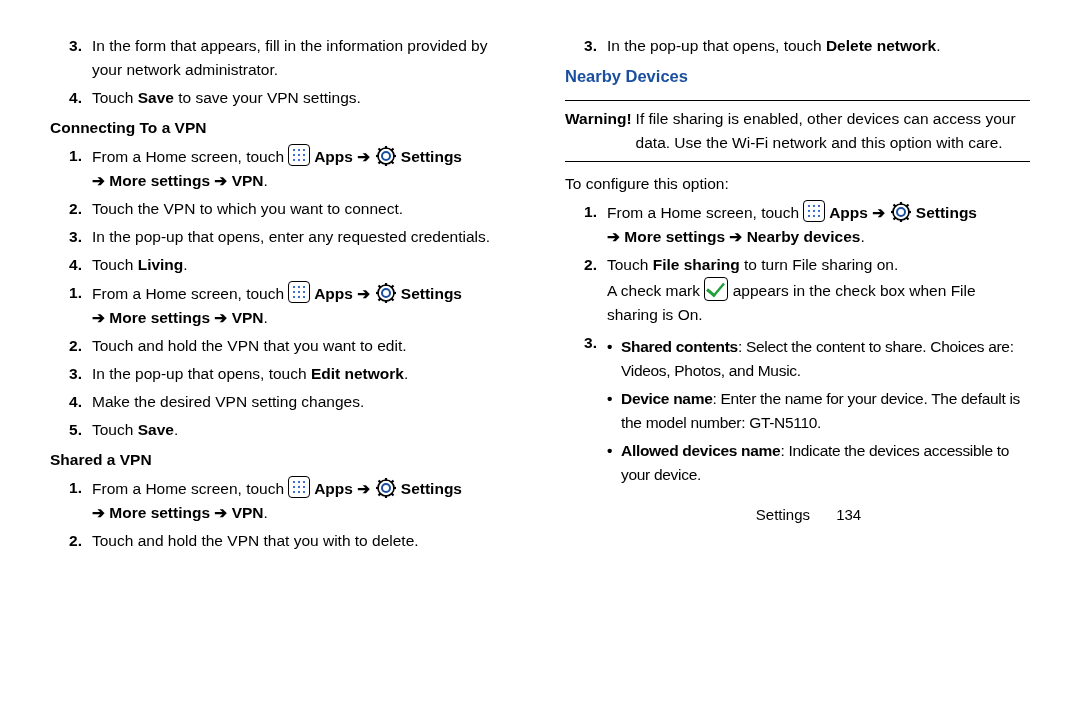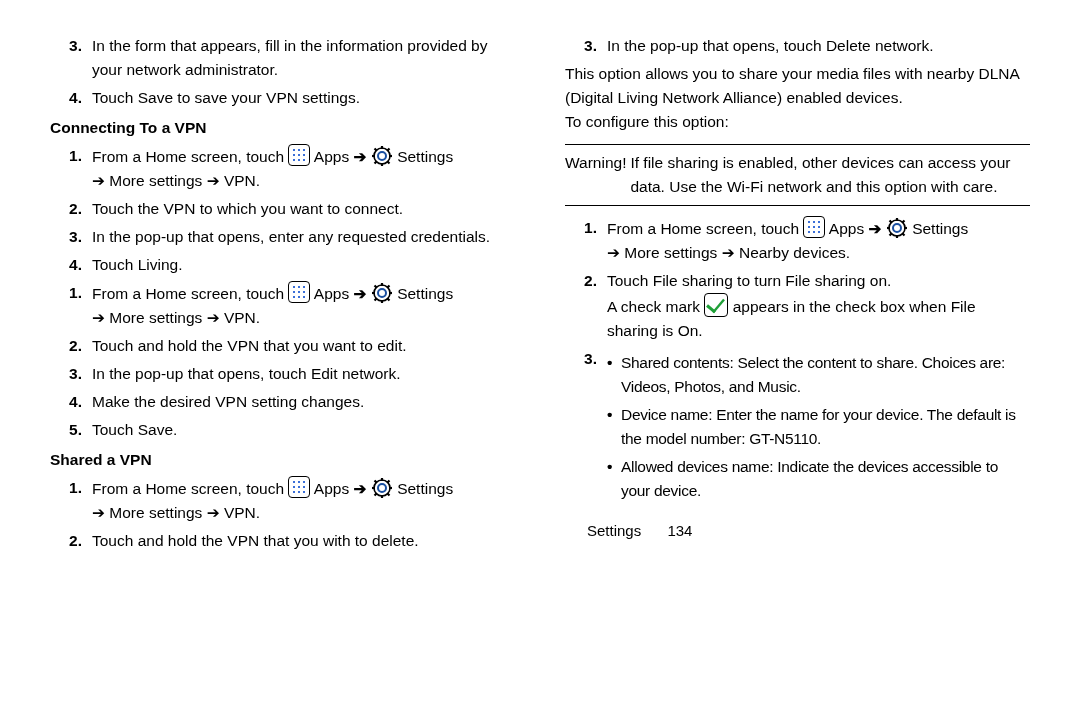--- a/index.html
+++ b/index.html
@@ -46,21 +46,21 @@
   .subhead {
     font-weight: bold;
     margin: 6px 0 4px 0;
   }
   .section-head {
     font-weight: bold;
     color: #1a4fa0;
     font-size: 16.5px;
     margin: 6px 0;
   }
-  .bold { font-weight: normal; }
+  .bold { font-weight: bold; }
   .arrow { font-weight: bold; }
   .icon-apps {
     display: inline-block;
     vertical-align: -4px;
     width: 20px;
     height: 20px;
     border: 1.5px solid #000;
     border-radius: 4px;
     background:
       radial-gradient(circle at 25% 25%, #3a6fd8 1.5px, transparent 1.5px),
@@ -109,21 +109,21 @@
     display: flex;
     margin: 4px 0;
   }
   .bullet-dot {
     flex-shrink: 0;
     width: 14px;
     font-weight: bold;
   }
   .footer {
     position: relative;
-    text-align: left;
+    text-align: center;
     padding-top: 8px;
     font-size: 15px;
   }
   .footer span { margin-left: 22px; }
   .cond { letter-spacing: -0.3px; }
 </style>
 </head>
 <body>
 
 <svg width="0" height="0" style="position:absolute">
@@ -244,28 +244,28 @@
   <div class="col">
     <div class="num-list">
       <div class="num-item">
         <span class="num">3.</span>
         <span class="num-body">
           <span>In the pop-up that opens, touch </span><span class="bold">Delete network</span><span>.</span>
         </span>
       </div>
     </div>
 
-    <div>This option allows you to share your media files with nearby DLNA (Digital Living Network Alliance) enabled devices.</div>
-
-    <div>To configure this option:</div>
+    <div class="section-head">Nearby Devices</div>
 
     <div style="border-top:1px solid #000;border-bottom:1px solid #000;padding:6px 0;margin:10px 0;display:flex">
       <span class="bold" style="flex-shrink:0">Warning!</span>
       <span style="margin-left:4px"> If file sharing is enabled, other devices can access your data. Use the Wi-Fi network and this option with care.</span>
     </div>
+
+    <div>To configure this option:</div>
 
     <div class="num-list">
       <div class="num-item">
         <span class="num">1.</span>
         <span class="num-body">
           <span>From a Home screen, touch </span><span class="icon-apps"></span><span class="bold"> Apps </span><span class="arrow">➔</span>
           <span class="icon-gear"><svg width="22" height="22">
                 <use href="#gear"></use>
               </svg></span><span class="bold"> Settings </span><br>
           <span class="bold">➔ More settings ➔ Nearby devices</span><span>.</span>

